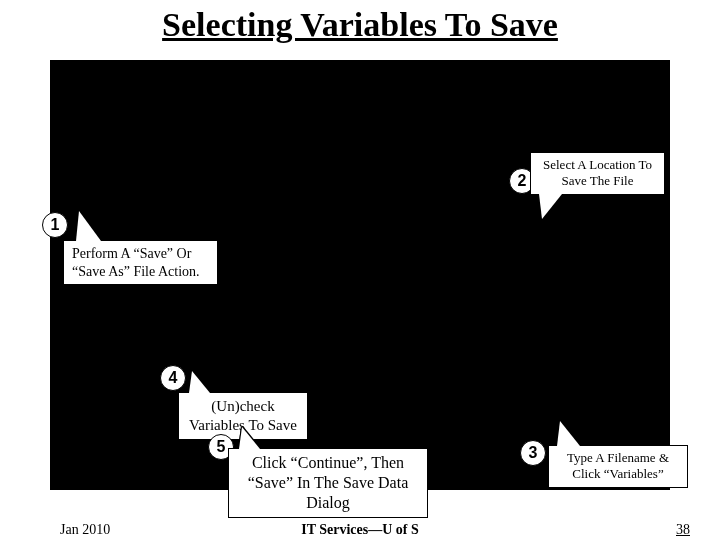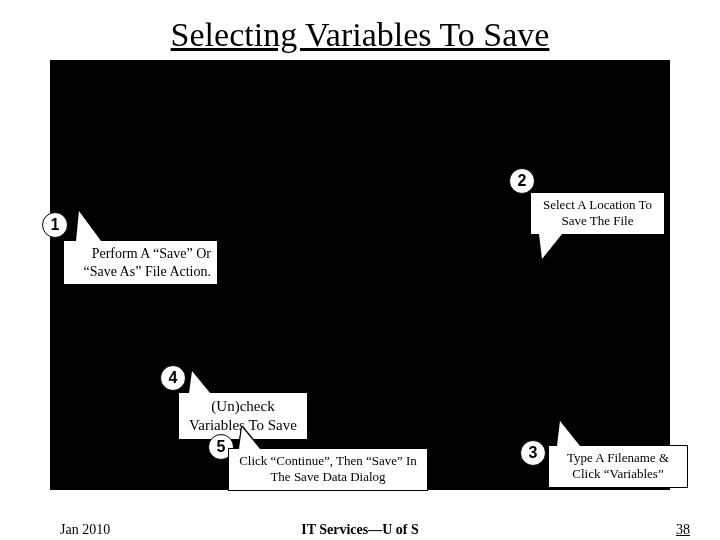--- a/index.html
+++ b/index.html
@@ -8,22 +8,22 @@
     height: 540px;
     font-family: "Times New Roman", Times, serif;
     background: #fff;
     position: relative;
     overflow: hidden;
   }
   .title {
     text-align: center;
     font-size: 34px;
     text-decoration: underline;
-    padding-top: 16px;
-    font-weight: 400;
+    padding-top: 6px;
+    font-weight: 700;
   }
   .stage {
     position: absolute;
     left: 50px;
     top: 60px;
     width: 620px;
     height: 430px;
     background: #000;
   }
   .callout {
@@ -44,32 +44,32 @@
     height: 26px;
     font-family: Arial, sans-serif;
     font-size: 16px;
     font-weight: bold;
     display: flex;
     align-items: center;
     justify-content: center;
   }
   
   .num1 { left: 42px; top: 212px; }
-  .c1   { left: 63px; top: 240px; width: 155px; text-align: right; padding-left: 8px; }
+  .c1   { left: 63px; top: 240px; width: 155px; text-align: left; padding-left: 8px; }
   .c1 .tail {
     position: absolute; left: 12px; top: -30px;
     width: 0; height: 0;
     border-left: 3px solid transparent;
     border-right: 22px solid transparent;
     border-bottom: 30px solid #fff;
     filter: drop-shadow(0 -1px 0 #000) drop-shadow(1px 0 0 #000) drop-shadow(-1px 0 0 #000);
   }
   
   .num2 { left: 509px; top: 168px; }
-  .c2   { left: 530px; top: 152px; width: 135px; font-size: 13px; margin-top: 40px; }
+  .c2   { left: 530px; top: 152px; width: 135px; font-size: 13px; }
   .c2 .tail {
     position: absolute; left: 8px; bottom: -25px;
     width: 0; height: 0;
     border-left: 3px solid transparent;
     border-right: 20px solid transparent;
     border-top: 25px solid #fff;
     filter: drop-shadow(0 1px 0 #000) drop-shadow(1px 0 0 #000) drop-shadow(-1px 0 0 #000);
   }
   
   .num3 { left: 520px; top: 440px; }
@@ -88,21 +88,21 @@
   .c4 .tail {
     position: absolute; left: 10px; top: -22px;
     width: 0; height: 0;
     border-left: 3px solid transparent;
     border-right: 18px solid transparent;
     border-bottom: 22px solid #fff;
     filter: drop-shadow(0 -1px 0 #000) drop-shadow(1px 0 0 #000) drop-shadow(-1px 0 0 #000);
   }
   
   .num5 { left: 208px; top: 434px; }
-  .c5   { left: 228px; top: 448px; width: 200px; font-size: 13px; }
+  .c5   { left: 228px; top: 448px; width: 200px; font-size: 16px; }
   .c5 .tail {
     position: absolute; left: 10px; top: -22px;
     width: 0; height: 0;
     border-left: 3px solid transparent;
     border-right: 18px solid transparent;
     border-bottom: 22px solid #fff;
     filter: drop-shadow(0 -1px 0 #000) drop-shadow(1px 0 0 #000) drop-shadow(-1px 0 0 #000);
   }
   .footer {
     position: absolute;

